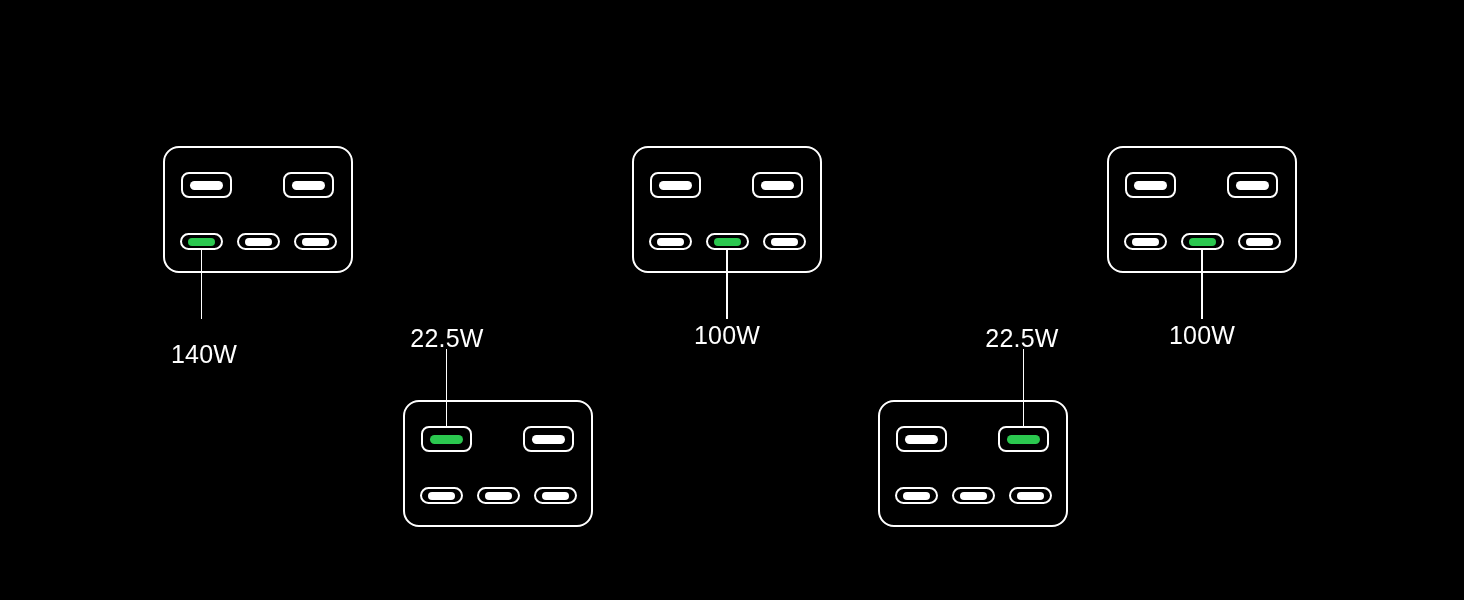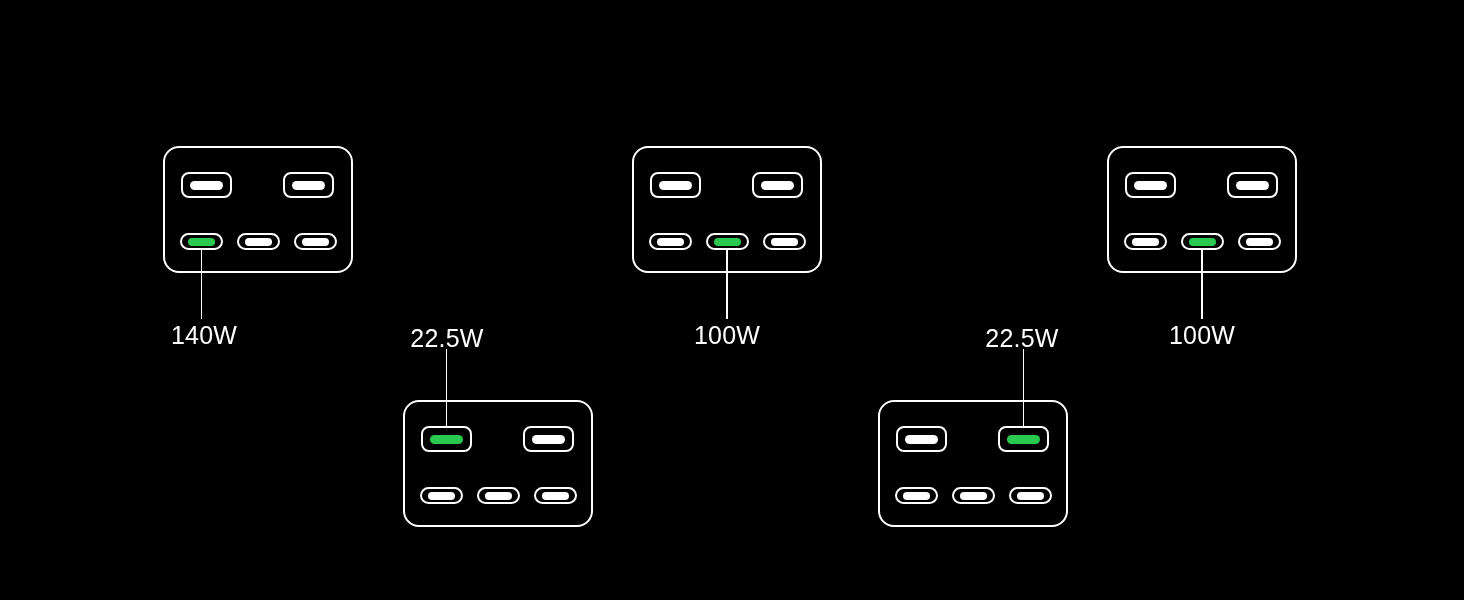--- a/index.html
+++ b/index.html
@@ -70,21 +70,21 @@
   .watt {
     position: absolute;
     color: var(--labelc, #fff);
     font-size: 25px;
     font-weight: 500;
     letter-spacing: 0.2px;
     line-height: 1;
     transform: translateX(-50%);
     white-space: nowrap;
   }
-  .l1 { left: 204px;  top: 323px; }
+  .l1 { left: 204px;  top: 342px; }
   .l2 { left: 727px;  top: 323px; }
   .l3 { left: 1202px; top: 323px; }
   .l4 { left: 447px;  top: 326px; }
   .l5 { left: 1022px; top: 326px; }
 </style>
 </head>
 <body>
 
 <div class="stage">
 

